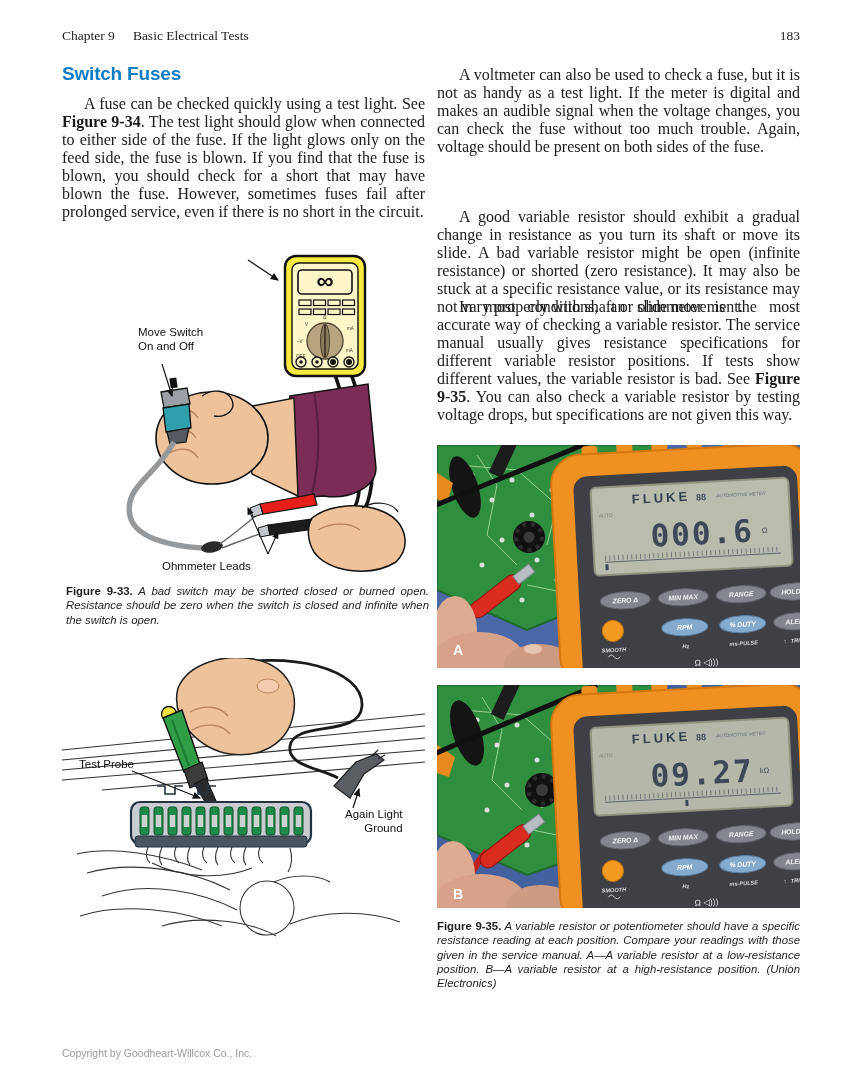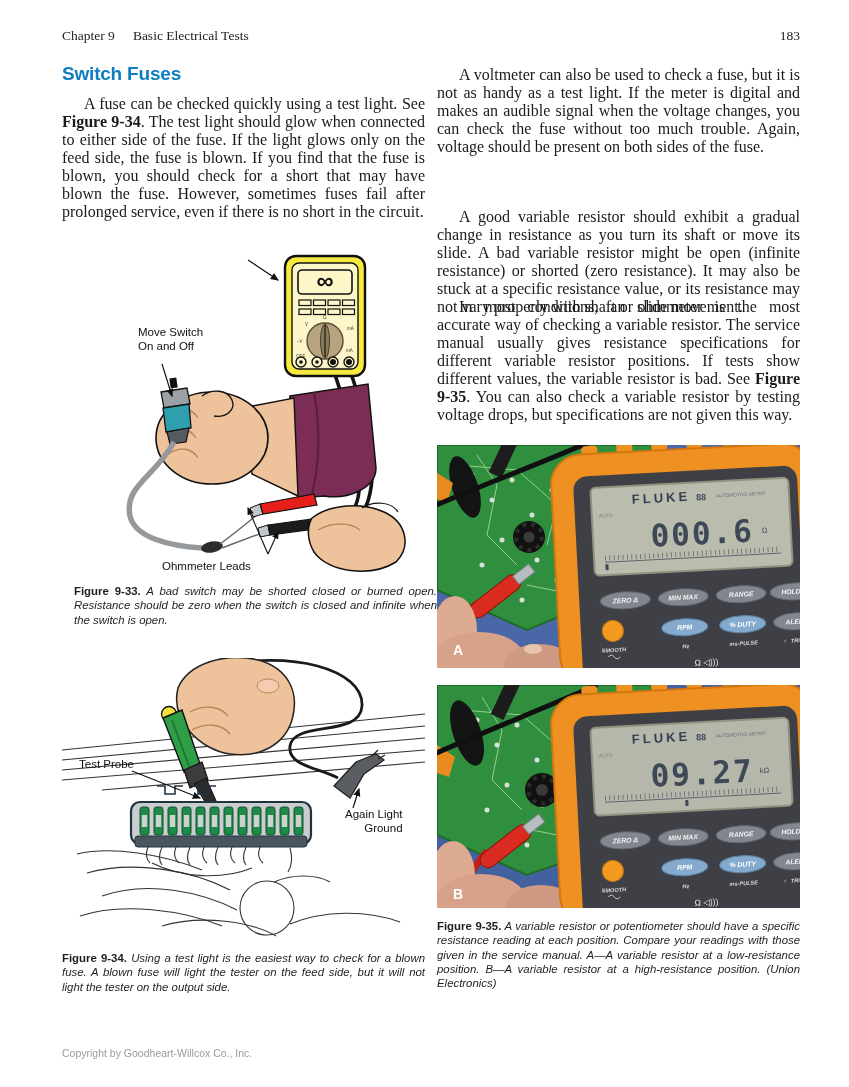--- a/index.html
+++ b/index.html
@@ -137,21 +137,21 @@
         <line x1="206" y1="308" x2="186" y2="262" stroke="#111" stroke-width="1.1" marker-end="url(#arr33)"></line>
         <line x1="206" y1="308" x2="216" y2="286" stroke="#111" stroke-width="1.1" marker-end="url(#arr33)"></line>
       </svg>
       <div class="figlabel abs" style="left:28px;top:80px;margin-left:48px;">
         <div>Move Switch</div>
         <div>On and Off</div>
       </div>
       <div class="figlabel abs" style="left:100px;top:306px;margin-top:8px;">Ohmmeter Leads</div>
     </div>
 
-    <div class="caption abs" style="left:12px;top:584px;width:363px;"><span class="cb">Figure 9-33.</span><span class="ci"> A bad switch may be shorted closed or burned open. Resistance should be zero when the switch is closed and infinite when the switch is open.</span></div>
+    <div class="caption abs" style="left:4px;top:584px;width:363px;"><span class="cb">Figure 9-33.</span><span class="ci"> A bad switch may be shorted closed or burned open. Resistance should be zero when the switch is closed and infinite when the switch is open.</span></div>
 
     <div class="abs" style="left:0;top:658px;width:363px;height:287px;text-align:right;">
       <svg width="363" height="287" viewBox="0 0 363 287">
         <defs>
           <marker id="arr34" markerWidth="8" markerHeight="8" refX="6" refY="3" orient="auto">
             <path d="M0,0 L7,3 L0,6 Z" fill="#111"></path>
           </marker>
         </defs>
 
         <g stroke="#333" stroke-width="1.1">
@@ -266,21 +266,20 @@
         <line x1="70" y1="113" x2="138" y2="140" stroke="#111" stroke-width="1.2" marker-end="url(#arr34)"></line>
         <line x1="291" y1="150" x2="297" y2="131" stroke="#111" stroke-width="1.2" marker-end="url(#arr34)"></line>
       </svg>
       <div class="figlabel abs" style="left:17px;top:100px;">Test Probe</div>
       <div class="figlabel abs" style="left:283px;top:150px;">
         <div>Again Light</div>
         <div>Ground</div>
       </div>
     </div>
 
-    <div class="caption abs" style="left:0;top:951px;width:363px;"><span class="cb">Figure 9-34.</span><span class="ci"> Using a test light is the easiest way to check for a blown fuse. A blown fuse will light the tester on the feed side, but it will not light the tester on the output side.</span></div>
   </div>
 
   <div class="col col-r">
 
     <p class="body abs" style="left:0;top:66px;width:363px;">A voltmeter can also be used to check a fuse, but it is not as handy as a test light. If the meter is digital and makes an audible signal when the voltage changes, you can check the fuse without too much trouble. Again, voltage should be present on both sides of the fuse.</p>
 
 
     <p class="body abs" style="left:0;top:208px;width:363px;">A good variable resistor should exhibit a gradual change in resistance as you turn its shaft or move its slide. A bad variable resistor might be open (infinite resistance) or shorted (zero resistance). It may also be stuck at a specific resistance value, or its resistance may not vary properly with shaft or slide movement.</p>
 
     <p class="body abs" style="left:0;top:298px;width:363px;"><span>In most conditions, an ohmmeter is the most accurate way of checking a variable resistor. The service manual usually gives resistance specifications for different variable resistor positions. If tests show different values, the variable resistor is bad. See </span><b>Figure 9-35</b><span>. You can also check a variable resistor by testing voltage drops, but specifications are not given this way.</span></p>

